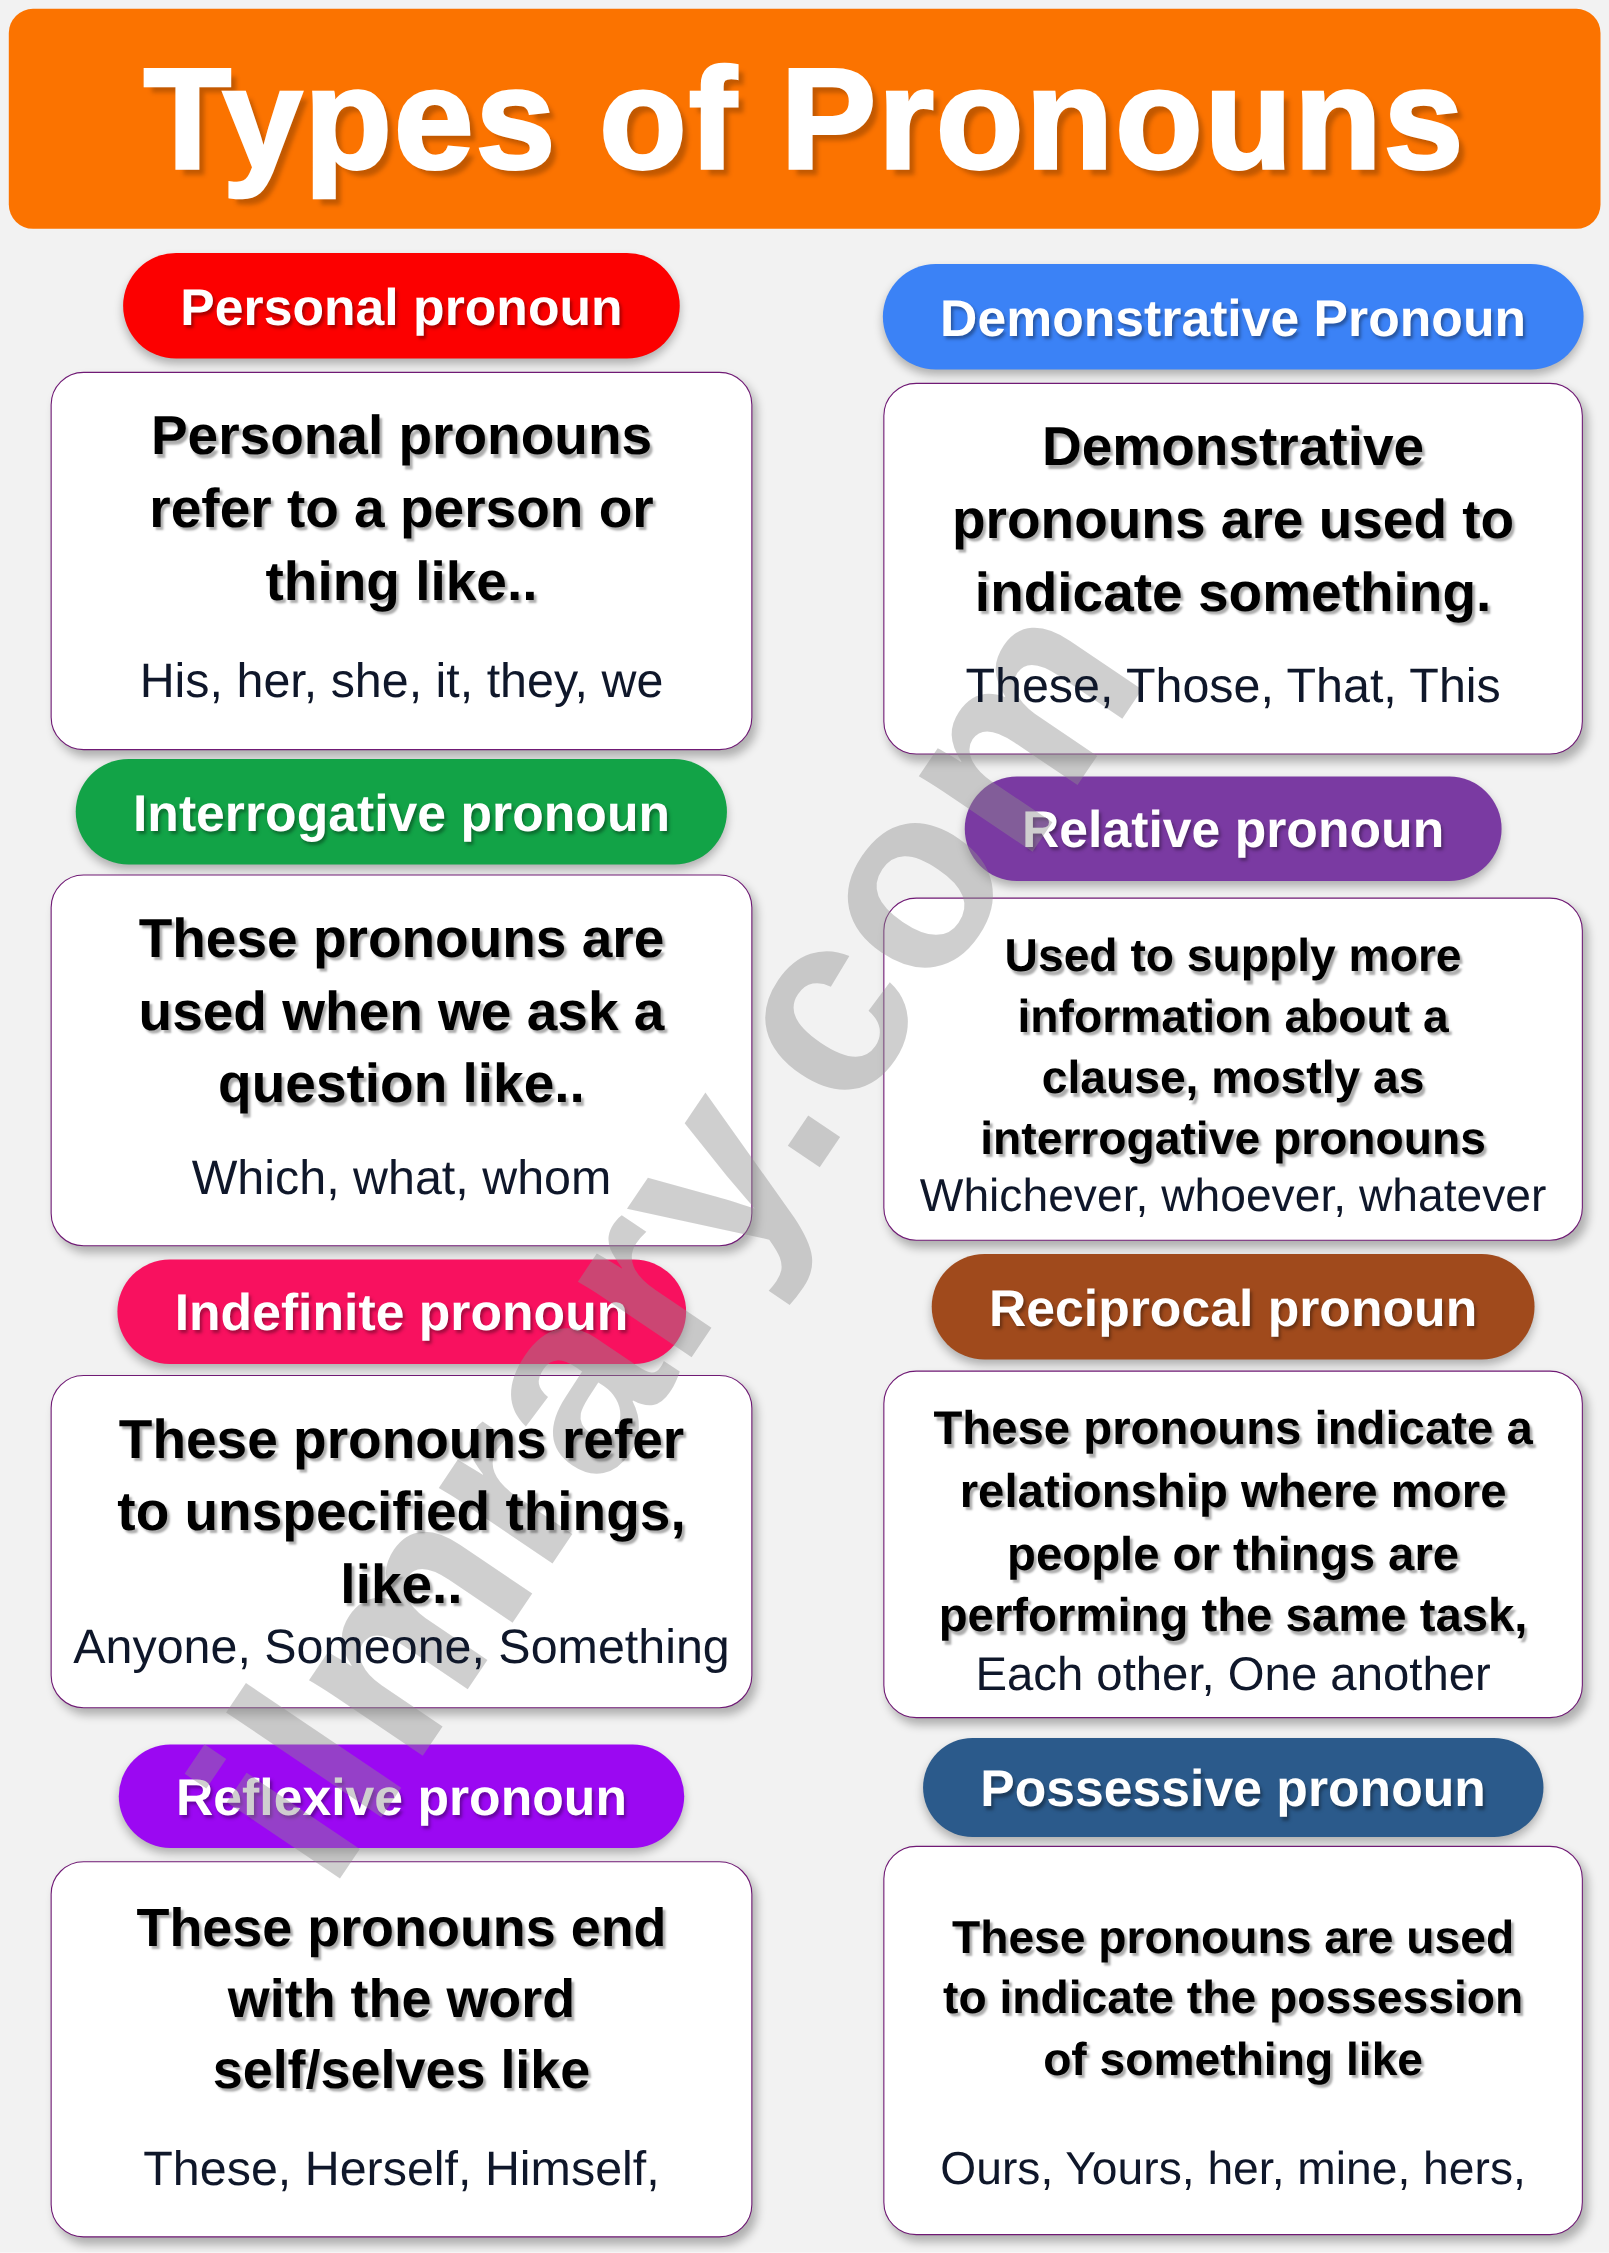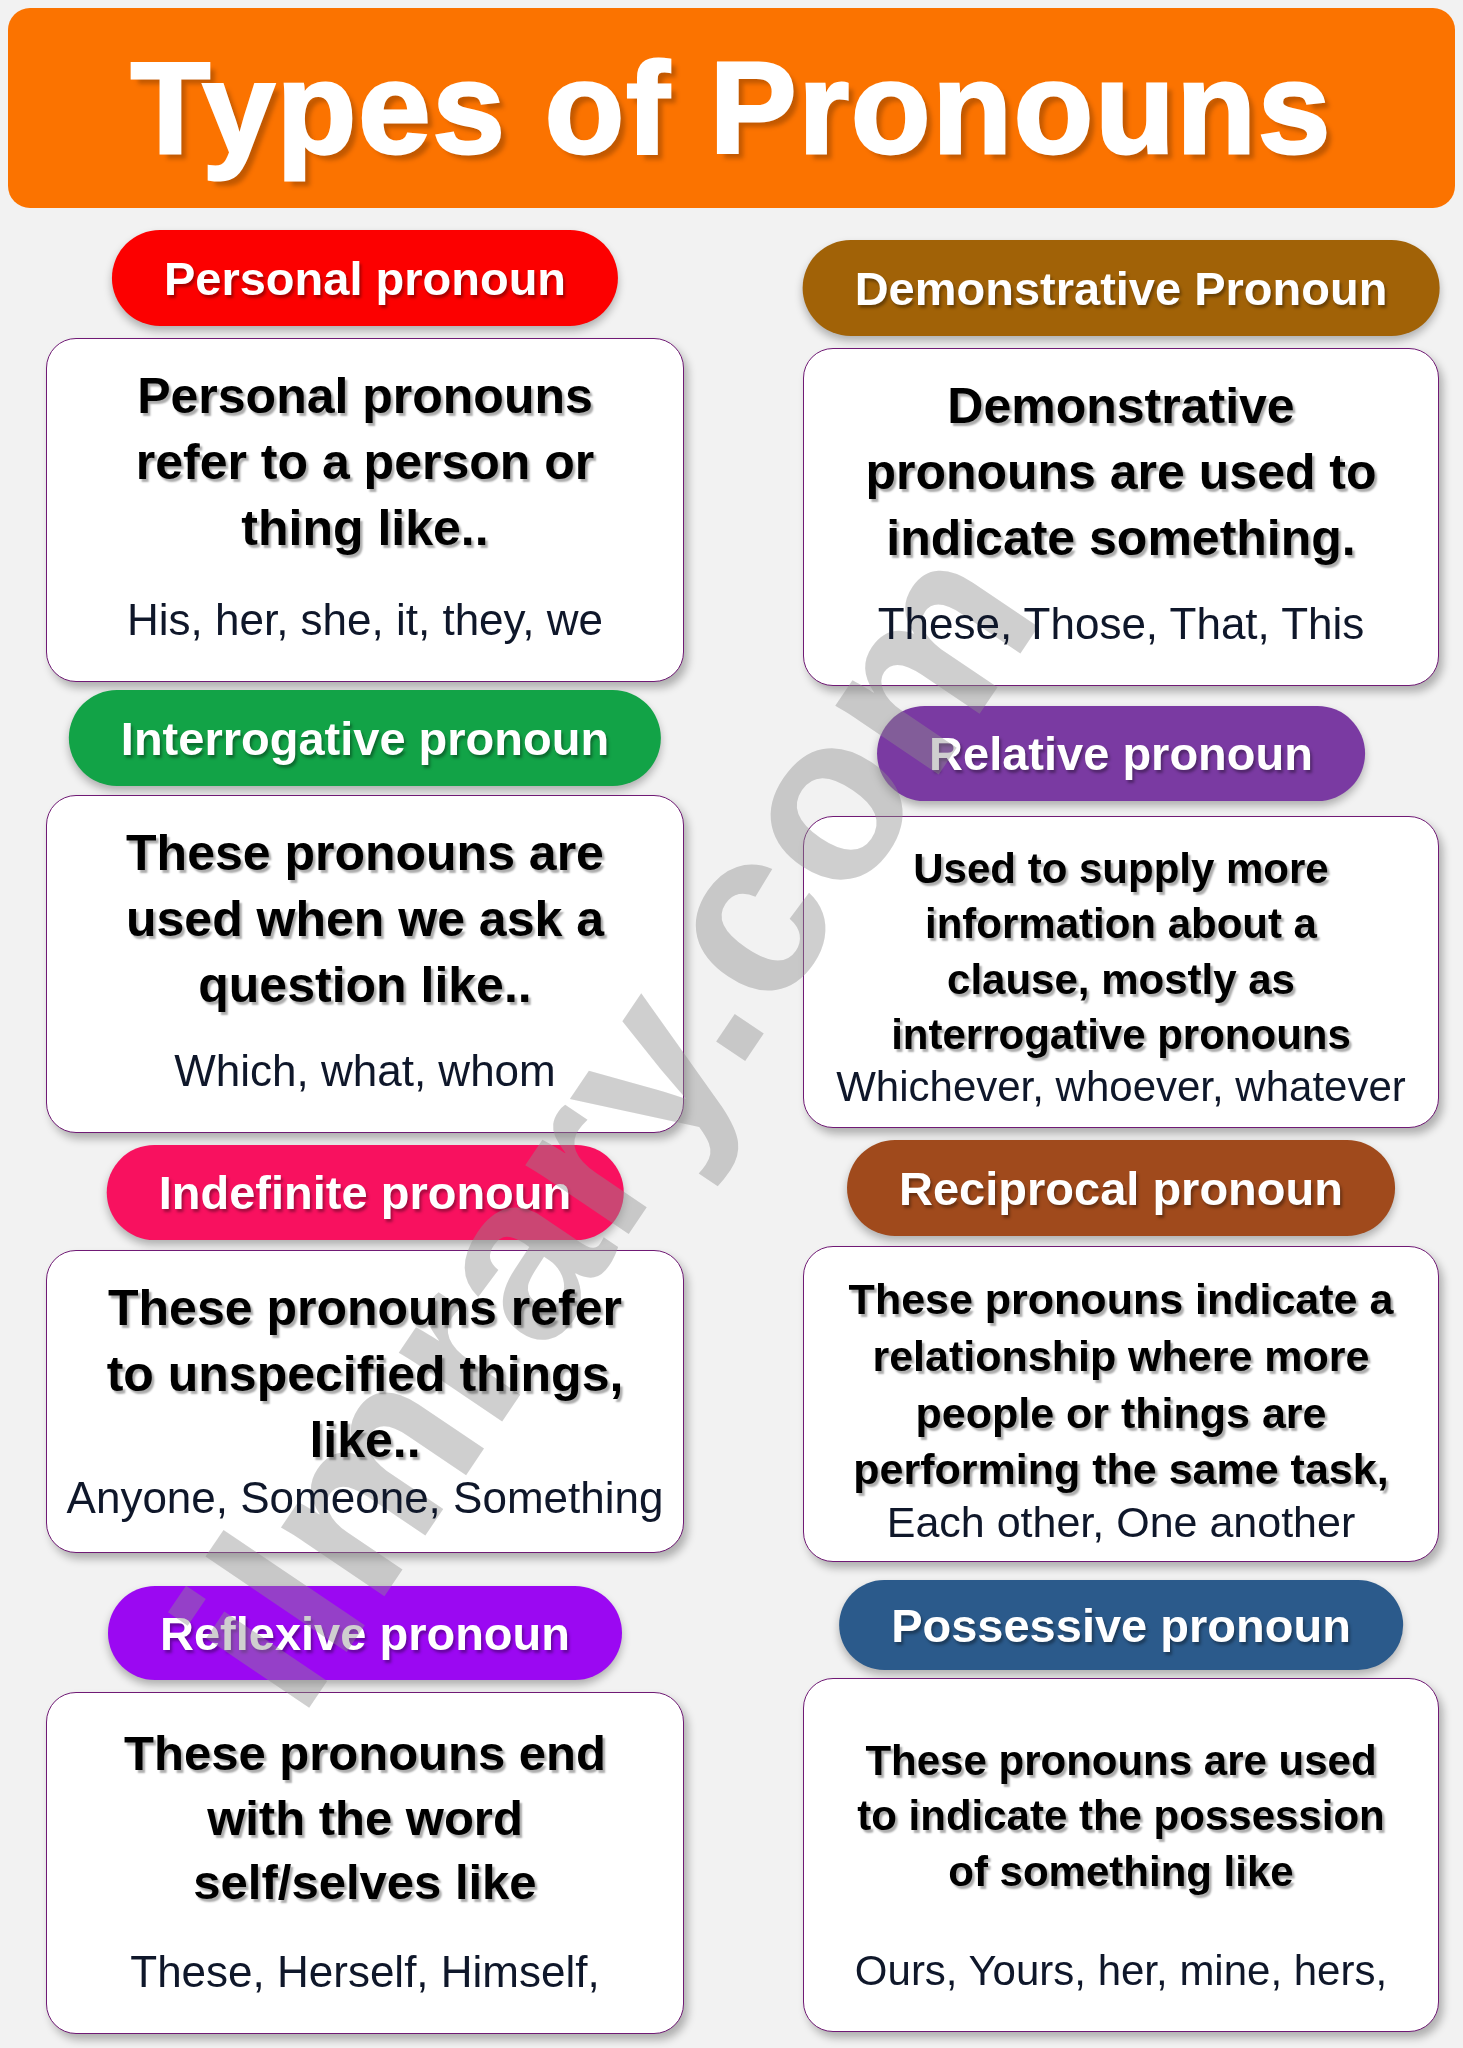--- a/index.html
+++ b/index.html
@@ -116,21 +116,21 @@
   <div class="pill col-l pl4" style="background: rgb(155, 8, 242);">
     <span>Reflexive pronoun</span>
   </div>
   <section class="card card-l cl4">
     <p class="def">These pronouns end
 with the word
 self/selves like</p>
     <p class="ex">These, Herself, Himself,</p>
   </section>
 
-  <div class="pill col-r pr1" style="background: #a16207;">
+  <div class="pill col-r pr1" style="background: #3b82f6;">
     <span>Demonstrative Pronoun</span>
   </div>
   <section class="card card-r cr1">
     <p class="def">Demonstrative
 pronouns are used to
 indicate something.</p>
     <p class="ex">These, Those, That, This</p>
   </section>
 
   <div class="pill col-r pr2" style="background: rgb(122, 58, 162);">

